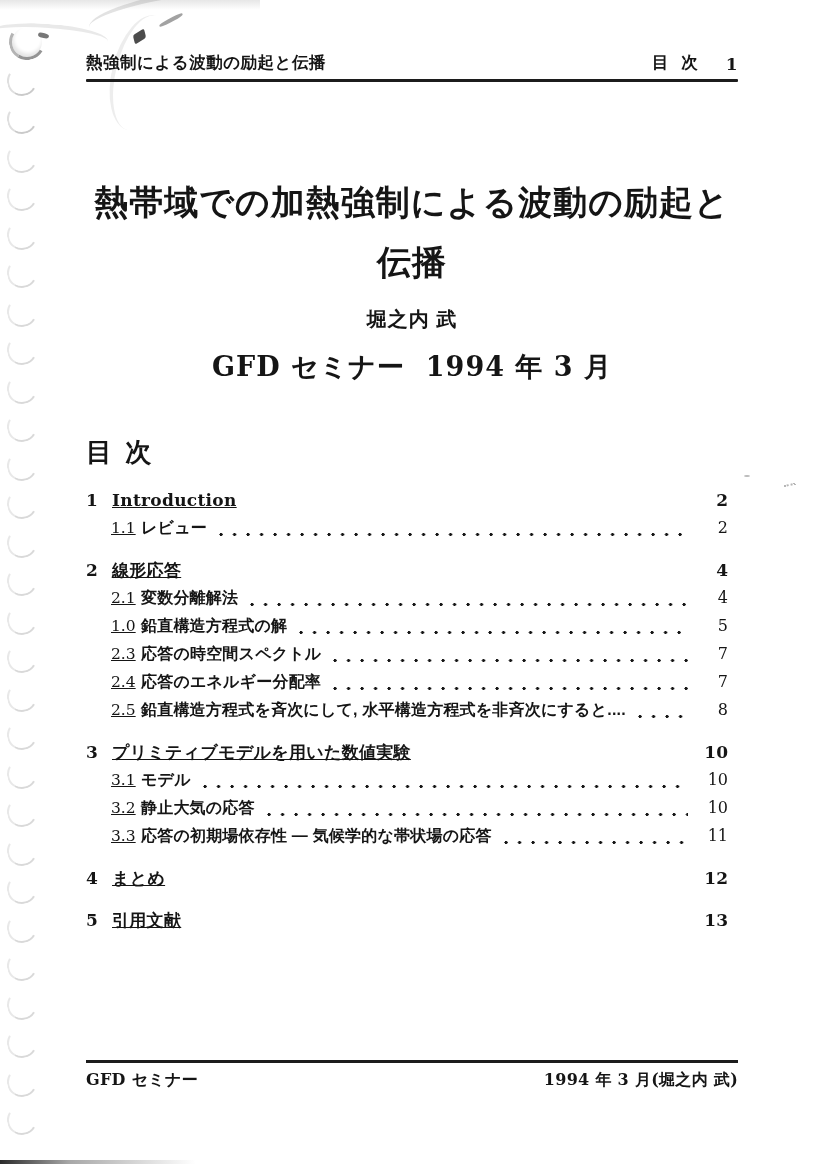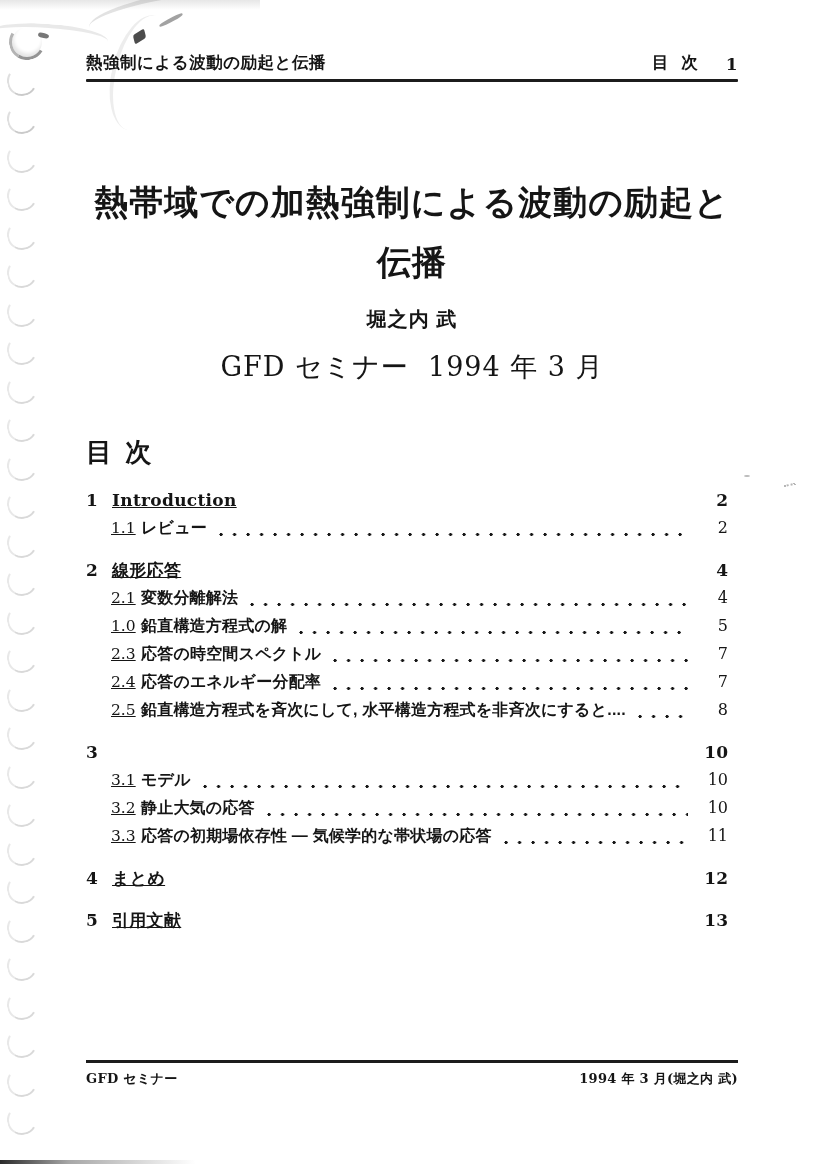--- a/index.html
+++ b/index.html
@@ -69,21 +69,21 @@
   .rh-page{margin-left:24px;font-family:"DejaVu Serif",serif;font-size:17px;}
   .header-rule{height:3px;background:var(--rule);margin-top:5px;border-radius:1px;}
   .doc-title{
     margin-top:90px;text-align:center;
     font-size:34px;font-weight:700;line-height:60px;letter-spacing:1px;
   }
   .doc-title span{display:block;}
   .author{margin-top:14px;text-align:center;font-size:20px;font-weight:700;letter-spacing:1px;}
   .seminar{
     margin-top:16px;text-align:center;
-    font-family:"DejaVu Serif",serif;font-size:27px;font-weight:400;
+    font-family:"DejaVu Serif",serif;font-size:27px;font-weight:700;
     letter-spacing:1px;white-space:pre;
   }
   .toc-heading{margin-top:50px;font-size:26px;font-weight:700;letter-spacing:3px;}
   .toc{margin-top:16px;}
   .toc-row{display:flex;align-items:baseline;line-height:28px;}
   .toc-section{margin-top:14px;font-size:17px;font-weight:700;}
   .toc-section.first{margin-top:0;}
   .toc-section .num{width:16px;margin-right:10px;font-family:"DejaVu Serif",serif;}
   .toc-section .ttl{font-family:"DejaVu Serif","Liberation Sans",sans-serif;letter-spacing:.3px;text-decoration:underline;}
   .toc-section .spacer{flex:1;}
@@ -97,21 +97,21 @@
   }
   .pg{width:40px;flex:none;text-align:right;font-family:"DejaVu Serif",serif;padding-right:10px;}
   .toc-section .pg{font-weight:700;font-size:17px;}
   .toc-sub .pg{font-weight:400;font-size:16px;}
   
   .footer{position:absolute;left:86px;top:1060px;width:652px;}
   .footer-rule{height:2.5px;background:var(--rule);}
   .footer-row{
     display:flex;justify-content:space-between;margin-top:7px;
     font-family:"DejaVu Serif","Liberation Serif",serif;
-    font-size:13px;font-weight:600;letter-spacing:.3px;
+    font-size:16px;font-weight:600;letter-spacing:.3px;
   }
 </style>
 </head>
 <body>
 
 <div class="page">
 
   <div class="binding">
       <div class="hole deep" style="top: 24px; opacity: 0.95;"></div>
       <div class="hole" style="top: 65.5px; opacity: 0.7;"></div>
@@ -220,20 +220,21 @@
     <span class="pg">7</span>
   </div>
         <div class="toc-row toc-sub">
     <span class="num">2.5</span>
     <span class="ttl">鉛直構造方程式を斉次にして, 水平構造方程式を非斉次にすると....</span>
     <span class="dots"></span>
     <span class="pg">8</span>
   </div>
         <div class="toc-row toc-section">
     <span class="num">3</span>
+    <span class="ttl">プリミティブモデルを用いた数値実験</span>
     <span class="spacer"></span>
     <span class="pg">10</span>
   </div>
         <div class="toc-row toc-sub">
     <span class="num">3.1</span>
     <span class="ttl">モデル</span>
     <span class="dots"></span>
     <span class="pg">10</span>
   </div>
         <div class="toc-row toc-sub">

